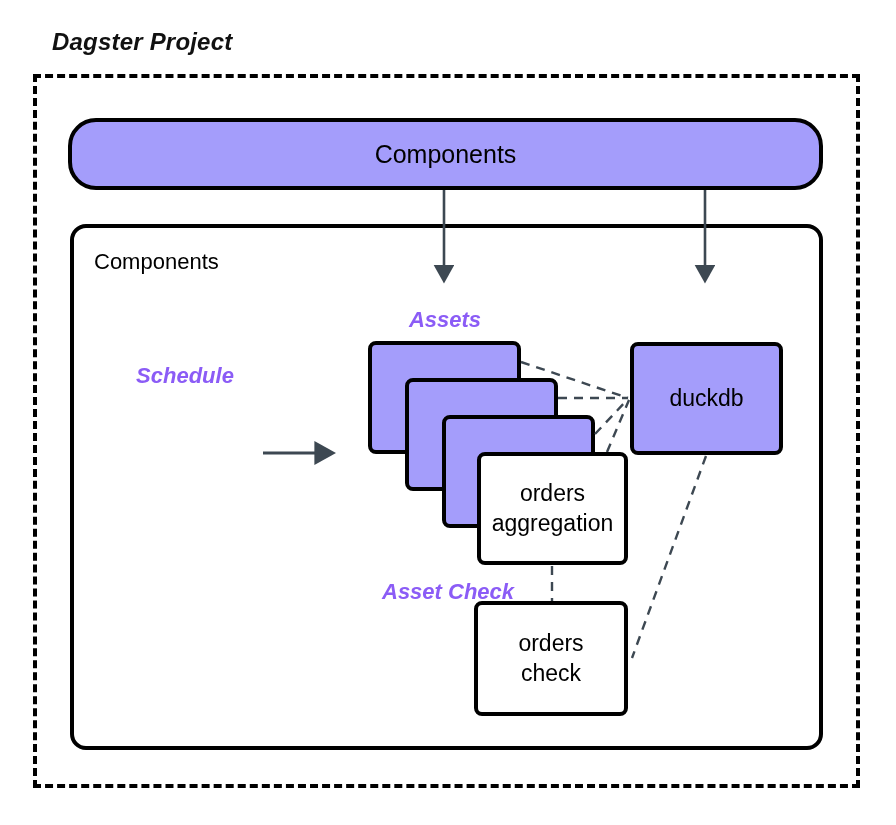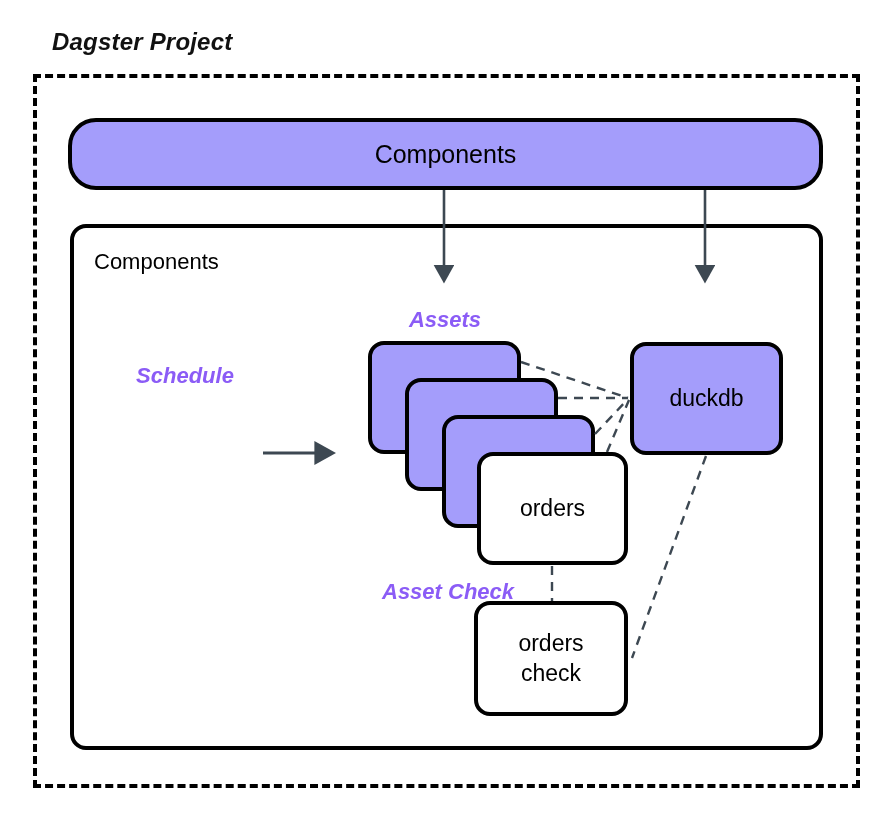--- a/index.html
+++ b/index.html
@@ -17,21 +17,21 @@
   }
   .project-title{
     position:absolute;left:52px;top:28px;
     font-size:24px;font-style:italic;font-weight:600;color:#111111;
     letter-spacing:.2px;white-space:nowrap;
   }
 
   
   .node{
     position:absolute;box-sizing:border-box;
-    border:4px solid #000000;border-radius:16px;background:#ffffff;
+    border:4px solid #000000;border-radius:8px;background:#ffffff;
     display:flex;flex-direction:column;align-items:center;justify-content:center;
     text-align:center;color:#000000;line-height:1.28;
   }
   .node.purple{background:#a49dfb;}
 
   
   .components{
     left:68px;top:118px;width:755px;height:72px;
     border-radius:28px;font-size:25px;
   }
@@ -140,20 +140,21 @@
       <line x1="552" y1="566" x2="552" y2="601" stroke="#3d4852" stroke-width="2.4" stroke-dasharray="9 7"></line>
     </g>
 
     <g>
       <line x1="706" y1="456" x2="632" y2="658" stroke="#3d4852" stroke-width="2.4" stroke-dasharray="9 7"></line>
     </g>
   </svg>
 
   <div class="node orders-agg">
     <span class="line">orders</span>
+    <span class="line">aggregation</span>
   </div>
 
 
   <div class="node orders-check">
     <span class="line">orders</span>
     <span class="line">check</span>
   </div>
 
 </div>
 

